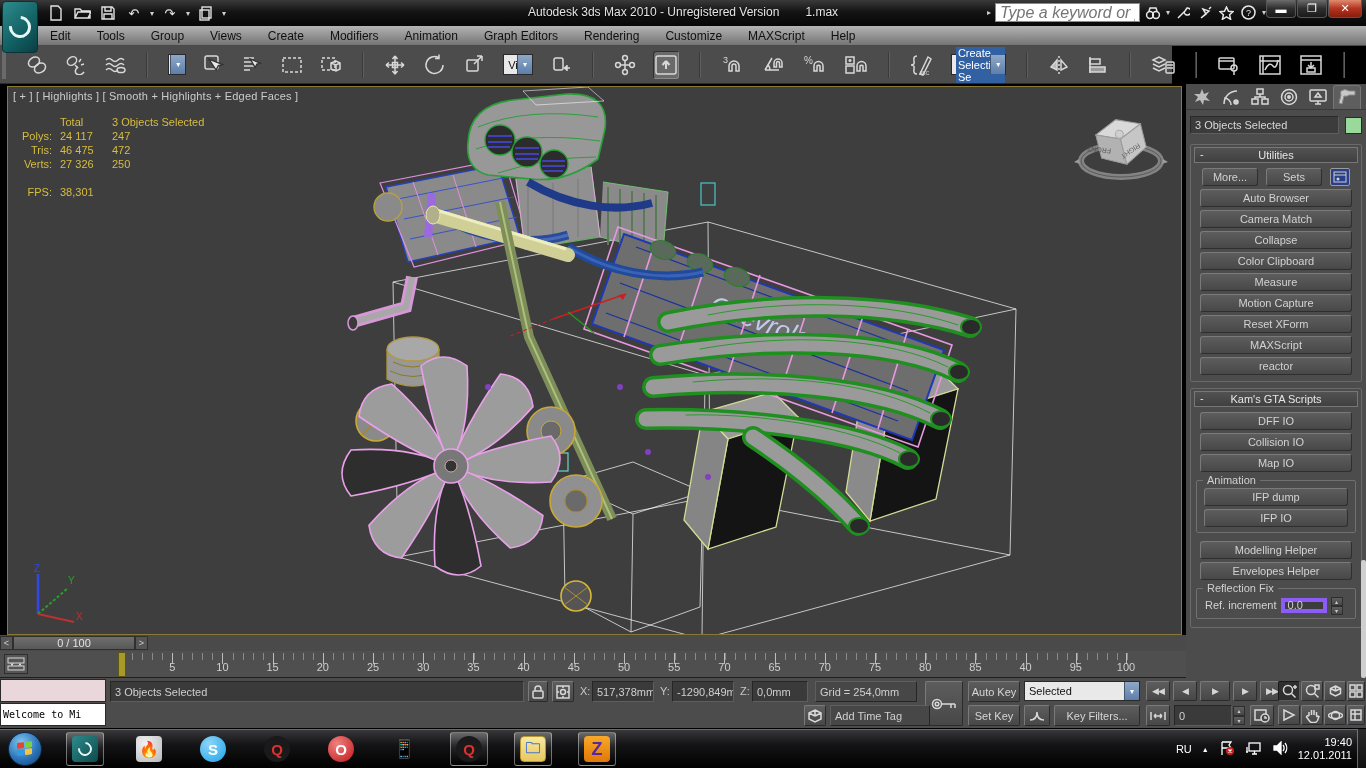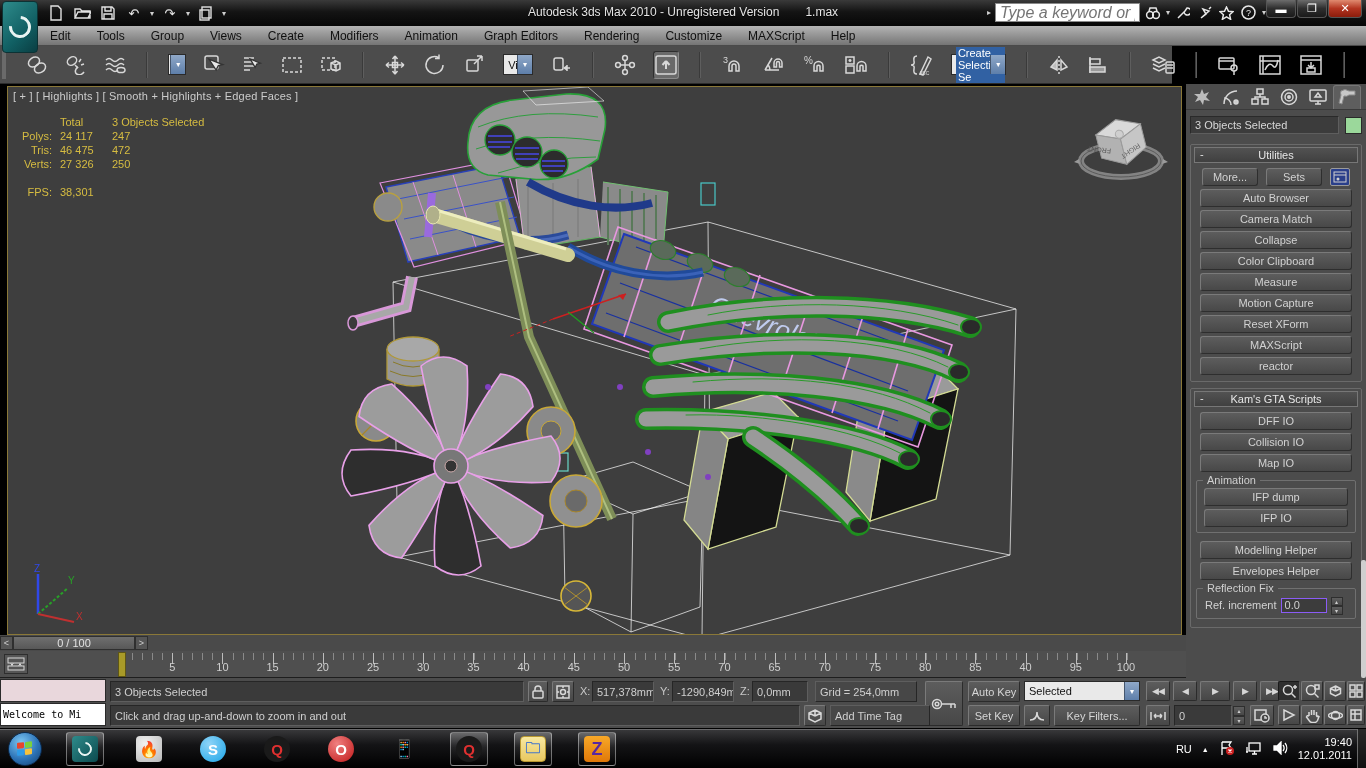--- a/index.html
+++ b/index.html
@@ -84,21 +84,21 @@
   .pbtn { display:block; width:152px; margin:3px auto 0 auto; height:18px; line-height:16px; text-align:center;
     background:linear-gradient(#5d5d5d,#484848); border:1px solid; border-color:#7a7a7a #2e2e2e #2e2e2e #7a7a7a;
     border-radius:3px; color:#d2d2d2; font-size:11px; }
   .halfrow { display:flex; justify-content:center; gap:8px; margin-top:0; align-items:center;}
   .pbtn.half { width:56px; margin:0; display:inline-block; }
   .mini-iconbtn { width:20px; height:18px; background:#2a3f8a; border:1px solid #9a9a9a; border-radius:2px;
     display:flex; align-items:center; justify-content:center; }
   .groupbox { border:1px solid #707070; border-radius:2px; margin:8px 2px 2px 2px; padding:4px 2px 5px 2px; position:relative; }
   .groupbox .glabel { position:absolute; top:-7px; left:6px; background:#4c4c4c; padding:0 4px; font-size:11px; color:#cfcfcf; }
   .refrow { display:flex; align-items:center; gap:4px; padding:4px 2px 0 6px; }
-  .refval { width:46px; height:15px; background:#3c3c3c; border:1px solid #8b5cf6; color:#cfcfcf; padding-left:3px; display:flex; align-items:center;}
+  .refval { width:46px; height:15px; background:#3c3c3c; border:4px solid #8b5cf6; color:#cfcfcf; padding-left:3px; display:flex; align-items:center;}
   .spinner { width:12px; height:16px; display:flex; flex-direction:column; }
   .spinner i { flex:1; background:linear-gradient(#5e5e5e,#474747); border:1px solid #2e2e2e; color:#ccc;
     font-size:6px; display:flex; align-items:center; justify-content:center; font-style:normal;}
   #panel-scroll { position:absolute; right:0; top:476px; width:5px; height:118px; background:#cfcfcf; border-radius:2px; }
 
   
   #timeslider { position:absolute; left:0; top:635px; width:1186px; height:16px; background:#4a4a4a; display:flex; align-items:center; }
   .tsarrow { width:13px; height:14px; color:#cfcfcf; font-size:9px; display:flex; align-items:center; justify-content:center;
     background:#565656; border:1px solid #2f2f2f; }
   #tsfield { width:122px; height:14px; background:linear-gradient(#6f6f6f,#585858); border:1px solid #2f2f2f;
@@ -863,21 +863,20 @@
   <div class="inset abs r1" style="left:815px;width:102px;border-color:#5e5e5e #262626 #262626 #5e5e5e;background:#474747">Grid = 254,0mm</div>
 
   <div class="sbtn2 abs" style="left:925px;top:3px;width:38px;height:45px">
     <svg width="26" height="16">
         <circle cx="6" cy="8" r="4.5"></circle>
         <circle cx="6" cy="8" r="1.8"></circle>
         <path d="M10,8 h14 M20,8 v4 M24,8 v4"></path>
       </svg>
     </div>
 
-  <div class="inset abs r2" style="left:110px;width:690px">Click and drag up-and-down to zoom in and out</div>
   <div class="sbtn2 abs r2" style="left:804px;width:22px">
     <svg width="14" height="14">
         <path d="M7,1 l6,3 v6 l-6,3 -6,-3 v-6 z M7,1 v6 M1,4 l6,3 M13,4 l-6,3"></path>
       </svg>
     </div>
   <div class="inset abs r2" style="left:830px;width:100px;border-color:#5e5e5e #262626 #262626 #5e5e5e;background:#474747">Add Time Tag</div>
 
   <div class="sbtn2 abs r1" style="left:968px;width:52px">Auto Key</div>
   <div class="sbtn2 abs r2" style="left:968px;width:52px">Set Key</div>
 

